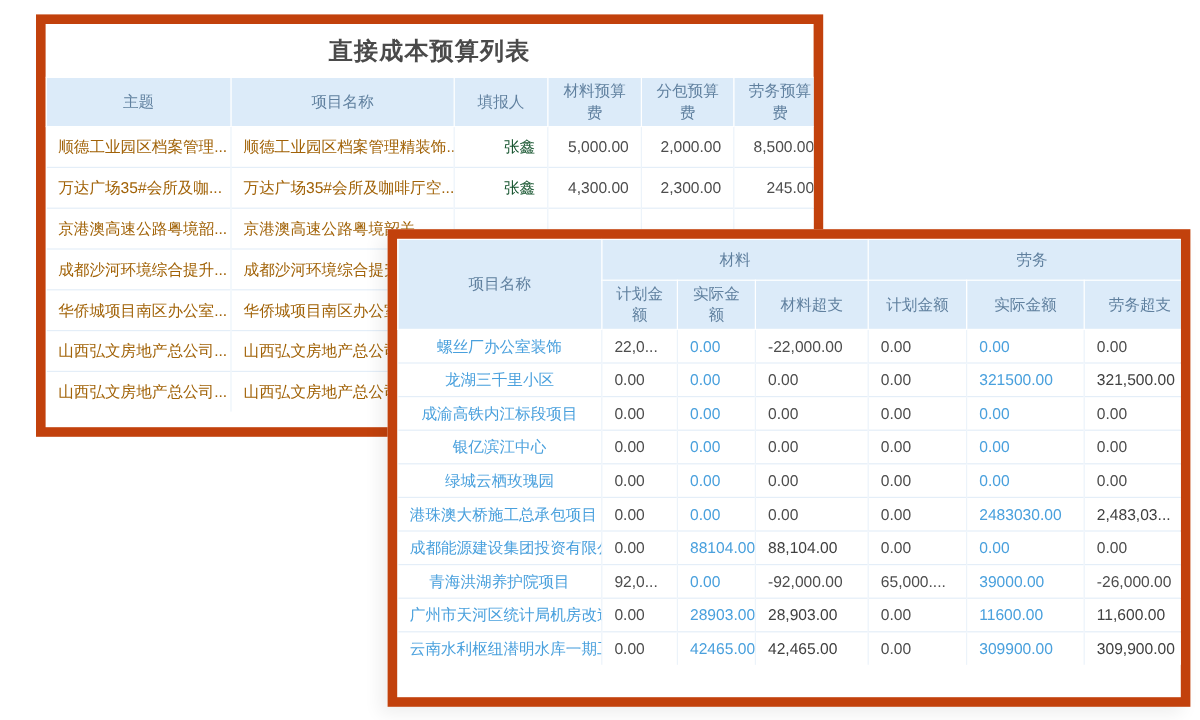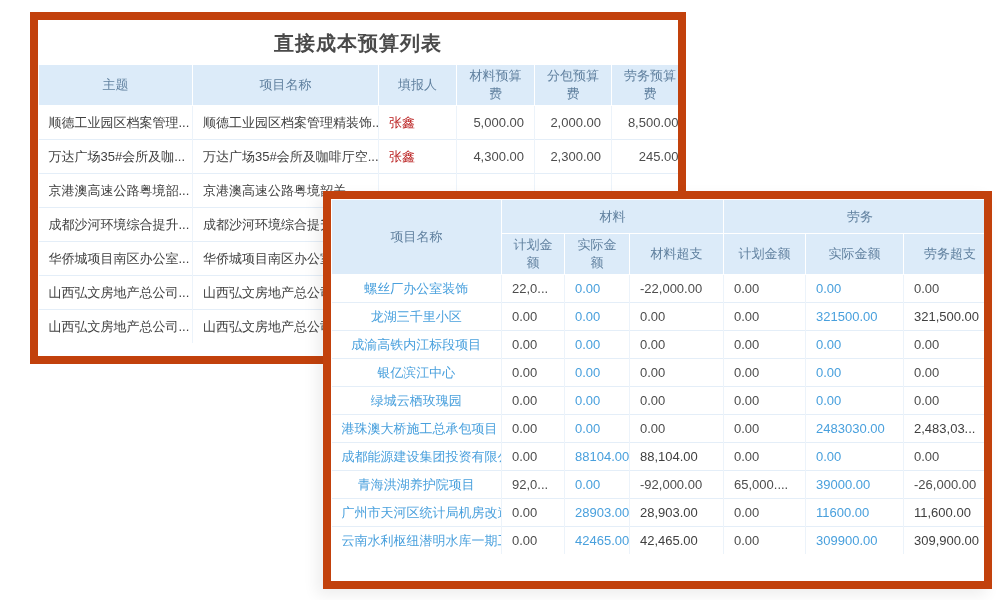--- a/index.html
+++ b/index.html
@@ -14,22 +14,22 @@
 
   table{border-collapse:collapse;table-layout:fixed;width:100%;}
   th{background:#dcebf9;color:#60809f;font-weight:normal;font-size:13px;border:1px solid #ffffff;padding:2px 8px;}
   td{font-size:13px;color:#4d4d4d;border-top:1px solid #e4eef8;border-right:1px solid #ecf3fa;
      padding:0 10px;white-space:nowrap;overflow:hidden;background:#fff;}
   td:last-child{border-right:none;}
 
   
   .t1 th{height:28px;}
   .t1 td{height:33px;}
-  .t1 td.subject,.t1 td.project{text-align:left;color:#404040;margin-left:37px;}
-  .t1 td.reporter{text-align:left;color:#b91c1c;}
+  .t1 td.subject,.t1 td.project{text-align:left;color:#a16207;margin-left:37px;}
+  .t1 td.reporter{text-align:right;color:#14532d;}
   .t1 td.amount{text-align:right;margin-left:16px;}
 
   
   .t2 th.grp{height:29px;}
   .t2 th.sub{height:35px;}
   .t2 td{height:27px;}
   .t2 td.proj{text-align:center;color:#49a0dd;}
   .t2 td.num{}
   .t2 td.blue{color:#49a0dd;}
   .t2 td.red{color:#404040;}

